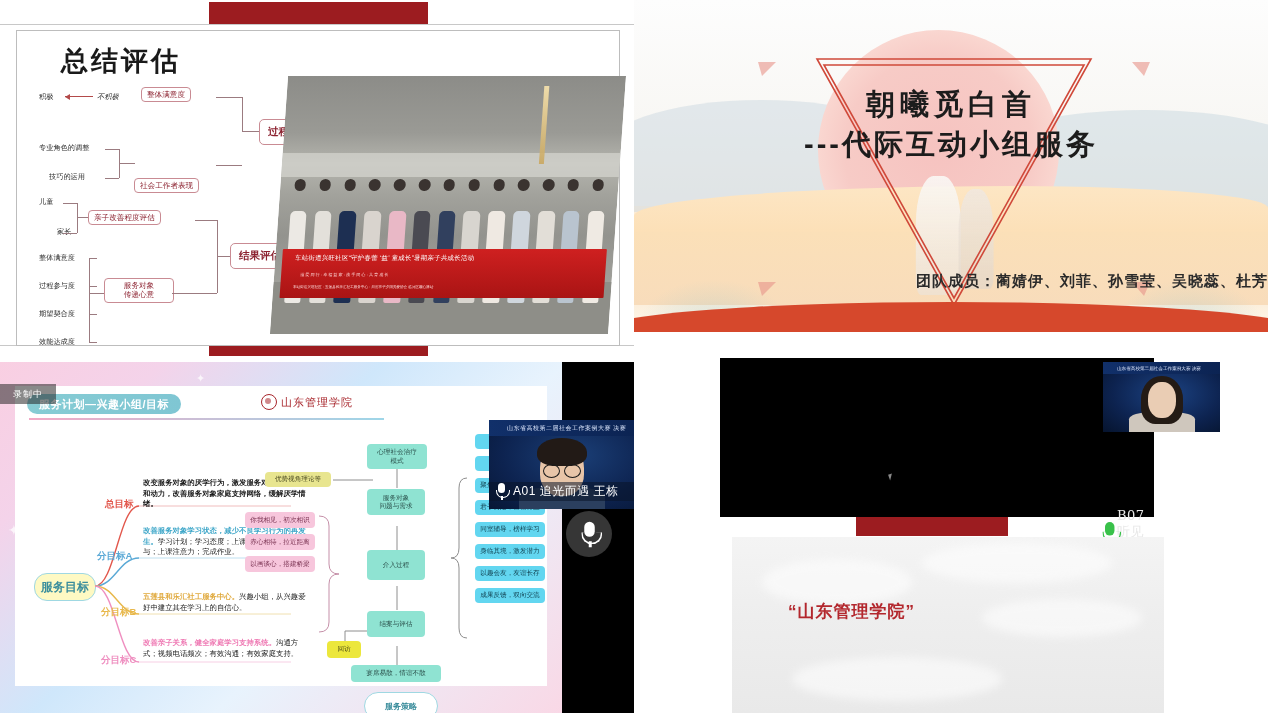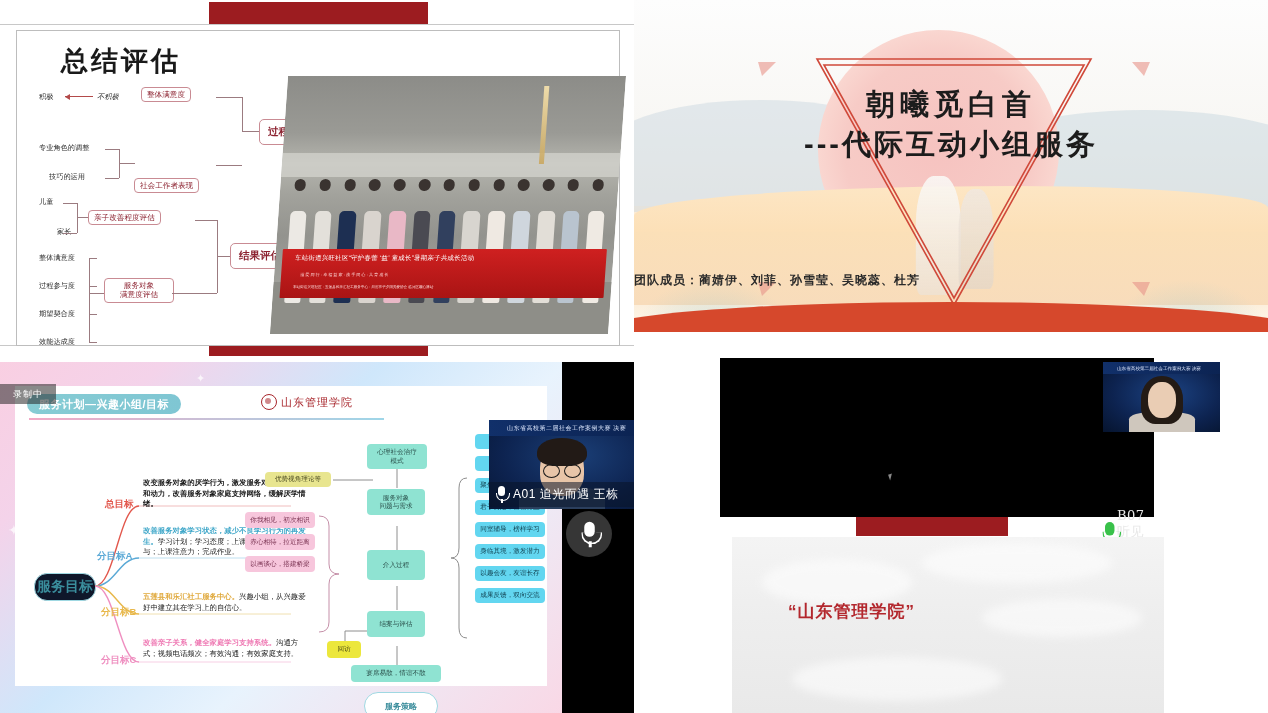--- a/index.html
+++ b/index.html
@@ -76,22 +76,22 @@
   #p2 .figure{position:absolute;left:48%;top:53%;width:7%;height:36%;transform:translateX(-50%);
       background:linear-gradient(180deg,rgba(250,248,245,.9),rgba(236,226,214,.75));
       border-radius:40% 40% 12% 12%;filter:blur(.6px);}
   #p2 .figure2{position:absolute;left:54%;top:57%;width:5.5%;height:30%;transform:translateX(-50%);
       background:linear-gradient(180deg,rgba(240,232,224,.85),rgba(226,214,200,.7));
       border-radius:42% 42% 12% 12%;filter:blur(.6px);}
   #p2 .title{position:absolute;left:0;top:84px;width:100%;text-align:center;color:#1c1c1c;
       font-size:29px;font-weight:bold;letter-spacing:5px;line-height:1.38;}
   #p2 .subtitle{position:absolute;left:0;top:125px;width:100%;text-align:center;color:#1c1c1c;
       font-size:29px;font-weight:bold;letter-spacing:3px;}
-  #p2 .members{position:absolute;left:0;top:272px;width:100%;text-align:left;color:#2a2a2a;
-      font-size:12px;font-weight:bold;letter-spacing:1px;}
+  #p2 .members{position:absolute;left:0;top:272px;width:100%;text-align:right;color:#2a2a2a;
+      font-size:15px;font-weight:bold;letter-spacing:1px;}
   #p2 .leafdeco{position:absolute;bottom:0;width:25%;height:16%;opacity:.35;
       background:radial-gradient(ellipse at 50% 100%,#8fc6cf 0%,rgba(255,255,255,0) 70%);}
 
   
   #p3{left:0;top:356px;width:634px;height:357px;background:#fff;}
   #p3 .meet{position:absolute;left:0;top:6px;width:562px;height:351px;
       background:linear-gradient(135deg,#f9cfe2 0%,#f4d3ea 18%,#cfe7fb 42%,#e8f3fd 62%,#f9d8e6 100%);}
   #p3 .sparkle{position:absolute;color:#fff;opacity:.75;font-size:11px;}
   #p3 .slidewhite{position:absolute;left:15px;top:24px;width:532px;height:300px;background:#fff;}
   #p3 .shdr{position:absolute;left:12px;top:8px;height:20px;border-radius:10px;
@@ -104,21 +104,21 @@
       border-radius:50%;background:#a8262c;opacity:.55;}
   #p3 .logo .lt{font-size:11px;color:#a8262c;font-family:"DejaVu Serif",serif;letter-spacing:1px;}
   #p3 .hrule{position:absolute;left:14px;top:32px;width:355px;height:2px;
       background:linear-gradient(90deg,#f2a9c6,#9ed6e8);}
   #p3 .recpill{position:absolute;left:0px;top:28px;width:56px;height:20px;background:rgba(40,40,40,.55);
       color:#fff;font-size:9px;display:flex;align-items:center;justify-content:center;letter-spacing:1px;}
   #p3 .lvl{position:absolute;font-size:9.5px;font-weight:bold;}
   #p3 .mtxt{position:absolute;font-size:7.4px;line-height:1.45;color:#222;width:166px;}
   #p3 .mtxt b{font-weight:bold;}
   #p3 .rootnode{position:absolute;left:19px;top:187px;width:60px;height:26px;border:1px solid #9fd8e2;
-      border-radius:13px;background:#0f172a;color:#3a8d9c;font-size:14px;font-weight:bold;
+      border-radius:13px;background:#fef9c3;color:#3a8d9c;font-size:12px;font-weight:bold;
       display:flex;align-items:center;justify-content:center;text-align:center;}
   #p3 .fbox{position:absolute;border-radius:4px;font-size:6.6px;text-align:center;
       display:flex;align-items:center;justify-content:center;line-height:1.25;}
   #p3 .greenbox{background:#8fe3d2;color:#2a4f4a;}
   #p3 .yellowbox{background:#e8e58f;color:#4a4a22;}
   #p3 .pinkbox{background:#f7c6dc;color:#7a3352;}
   #p3 .bluebox{background:#62d6f0;color:#0f3d4c;}
   #p3 .yelsm{background:#ece73c;color:#3f3f14;}
   #p3 .ovalnode{position:absolute;border:1px solid #9fd8e2;border-radius:14px;background:#fff;
       color:#3a8d9c;font-size:8px;font-weight:bold;display:flex;align-items:center;justify-content:center;}
@@ -130,21 +130,21 @@
       display:flex;align-items:center;padding-left:18px;letter-spacing:.5px;}
   #p3 .cam .logo2{position:absolute;left:3px;top:2px;width:11px;height:10px;background:#e0503a;border-radius:2px;}
   #p3 .cam .face{position:absolute;left:50%;top:24px;transform:translateX(-50%);width:44px;height:52px;
       border-radius:46% 46% 42% 42%;background:#e8c5a8;}
   #p3 .cam .hair{position:absolute;left:50%;top:18px;transform:translateX(-50%);width:50px;height:28px;
       border-radius:50% 50% 38% 38%;background:#221a16;}
   #p3 .cam .glasses{position:absolute;left:50%;top:44px;transform:translateX(-50%);width:38px;height:12px;}
   #p3 .cam .glasses span{position:absolute;top:0;width:15px;height:12px;border:1.6px solid #1a1a1a;border-radius:50%;}
   #p3 .cam .shoulders{position:absolute;left:50%;bottom:0;transform:translateX(-50%);width:86px;height:22px;
       border-radius:40% 40% 0 0;background:#2b3f5e;}
-  #p3 .namebar{position:absolute;left:489px;top:126px;width:145px;height:25px;
+  #p3 .namebar{position:absolute;left:489px;top:126px;width:145px;height:19px;
       background:rgba(10,20,40,.55);display:flex;align-items:center;gap:5px;padding-left:6px;}
   #p3 .namebar .nm{color:#fff;font-size:12px;letter-spacing:.5px;}
   #p3 .micbtn{position:absolute;left:566px;top:155px;width:46px;height:46px;border-radius:50%;
       background:rgba(120,120,120,.45);display:flex;align-items:center;justify-content:center;}
 
   
   #p4{left:634px;top:356px;width:634px;height:357px;background:#fff;}
   #p4 .dark{position:absolute;left:86px;top:2px;width:434px;height:159px;background:#000;}
   #p4 .thumb{position:absolute;left:383px;top:4px;width:117px;height:70px;overflow:hidden;
       background:radial-gradient(ellipse at 55% 45%,#1c4383 0%,#0d2350 60%,#06142e 100%);}
@@ -228,21 +228,21 @@
         <div class="leaf" style="left:22px;top:278px;">期望契合度</div>
         <div class="leaf" style="left:22px;top:306px;">效能达成度</div>
         <div class="ln" style="left:72px;top:227px;width:1px;height:84px;"></div>
         <div class="ln" style="left:72px;top:227px;width:8px;height:1px;"></div>
         <div class="ln" style="left:72px;top:255px;width:8px;height:1px;"></div>
         <div class="ln" style="left:72px;top:283px;width:8px;height:1px;"></div>
         <div class="ln" style="left:72px;top:311px;width:8px;height:1px;"></div>
         <div class="ln" style="left:72px;top:262px;width:16px;height:1px;"></div>
         <div class="nodebox" style="left:87px;top:247px;width:58px;">
           <div>服务对象</div>
-          <div>满意度评估</div>
+          <div>传递心意</div>
         </div>
         <div class="ln" style="left:155px;top:262px;width:45px;height:1px;"></div>
         <div class="ln" style="left:200px;top:189px;width:1px;height:73px;"></div>
         <div class="ln" style="left:200px;top:225px;width:14px;height:1px;"></div>
         <div class="bignode" style="left:213px;top:212px;">结果评估</div>
       </div>
 
       <div class="photo">
         <div class="bgwall"></div>
         <div class="wallstripe"></div>

